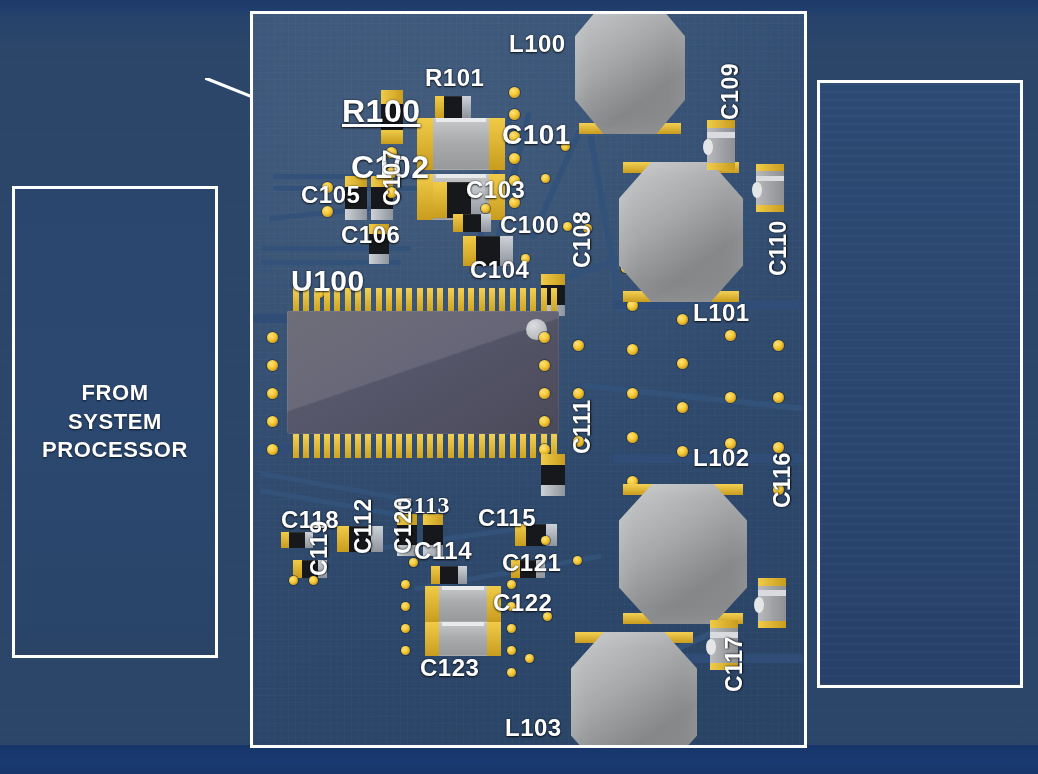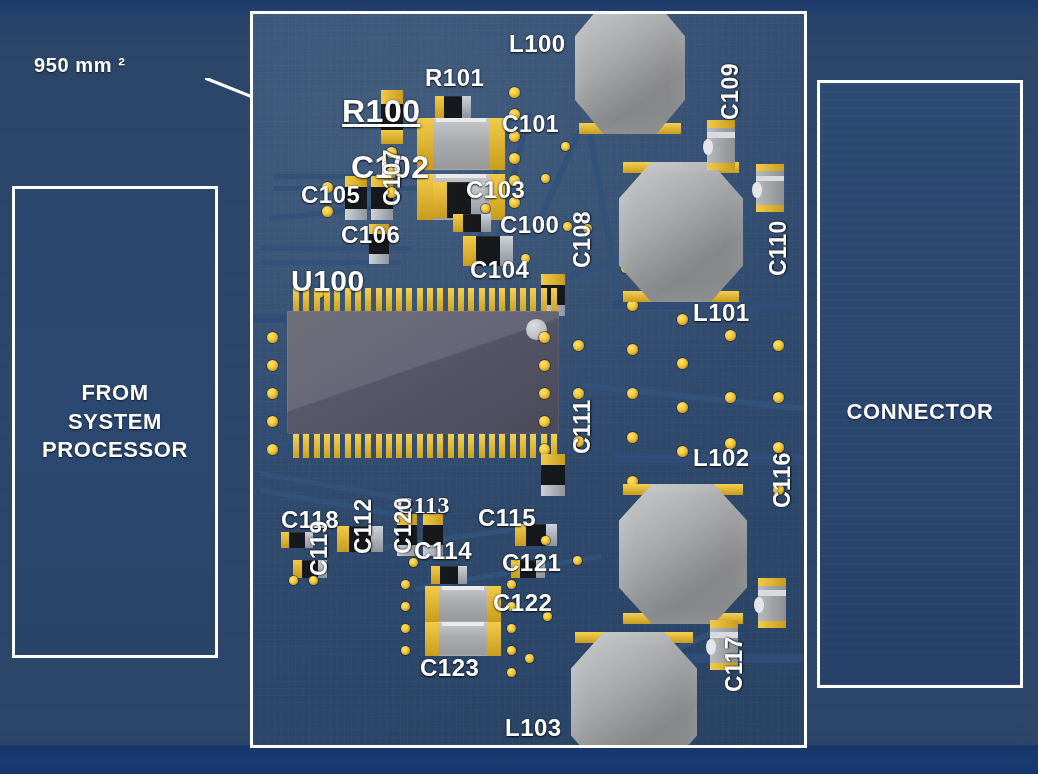--- a/index.html
+++ b/index.html
@@ -117,39 +117,37 @@
 </style>
 </head>
 <body>
 
 <div id="stage">
   <div class="bg-lines"></div>
   <div class="band-top"></div>
   <div class="band-bottom"></div>
 
   <div id="sol">
-    <span class="l2">950 mm ²</span>
   </div>
   <svg id="leader" viewBox="0 0 82 34">
     <line x1="0" y1="0" x2="80" y2="32" stroke="#ffffff" stroke-width="3.2" stroke-linecap="round"></line>
   </svg>
 
   <div id="callout-left" class="callout">
     <span>
       <span>FROM</span><br>
       <span>SYSTEM</span><br>
       <span>PROCESSOR</span>
     </span>
   </div>
 
   <div id="callout-right" class="callout">
     <div class="lines"></div>
     <span>
       <br><br>
-      <span>CONNECTOR</span>
     </span>
   </div>
 
   <div id="board">
     <div class="hatch"></div>
     <div class="sheen"></div>
 
     <div class="trace" style="left:20px;top:160px;width:210px;height:5px;"></div>
     <div class="trace" style="left:20px;top:172px;width:170px;height:5px;"></div>
     <div class="trace" style="left:16px;top:196px;width:120px;height:5px;transform:rotate(-6deg);"></div>
@@ -402,21 +400,21 @@
     <div class="lab rot" style="left:464px;top:106px;font-size:23px;">C109</div>
     <div class="lab rot" style="left:512px;top:262px;font-size:23px;">C110</div>
     <div class="lab" style="left:440px;top:285px;font-size:24px;">L101</div>
     <div class="lab" style="left:440px;top:430px;font-size:24px;">L102</div>
     <div class="lab rot" style="left:516px;top:494px;font-size:23px;">C116</div>
     <div class="lab rot" style="left:468px;top:678px;font-size:23px;">C117</div>
     <div class="lab" style="left:252px;top:700px;font-size:24px;">L103</div>
 
     <div class="lab" style="left:172px;top:50px;font-size:24px;">R101</div>
     <div class="lab" style="left:89px;top:79px;font-size:32px;text-decoration:underline;">R100</div>
-    <div class="lab" style="left:249px;top:97px;font-size:23px;">C101</div>
+    <div class="lab" style="left:249px;top:105px;font-size:28px;">C101</div>
     <div class="lab" style="left:98px;top:135px;font-size:32px;">C102</div>
     <div class="lab" style="left:48px;top:167px;font-size:24px;">C105</div>
     <div class="lab" style="left:213px;top:162px;font-size:24px;">C103</div>
     <div class="lab" style="left:88px;top:207px;font-size:24px;">C106</div>
     <div class="lab rot" style="left:126px;top:192px;font-size:23px;">C107</div>
     <div class="lab" style="left:247px;top:197px;font-size:24px;">C100</div>
     <div class="lab" style="left:217px;top:242px;font-size:24px;">C104</div>
     <div class="lab rot" style="left:316px;top:254px;font-size:23px;">C108</div>
     <div class="lab" style="left:38px;top:250px;font-size:30px;">U100</div>
     <div class="lab rot" style="left:316px;top:440px;font-size:23px;">C111</div>

